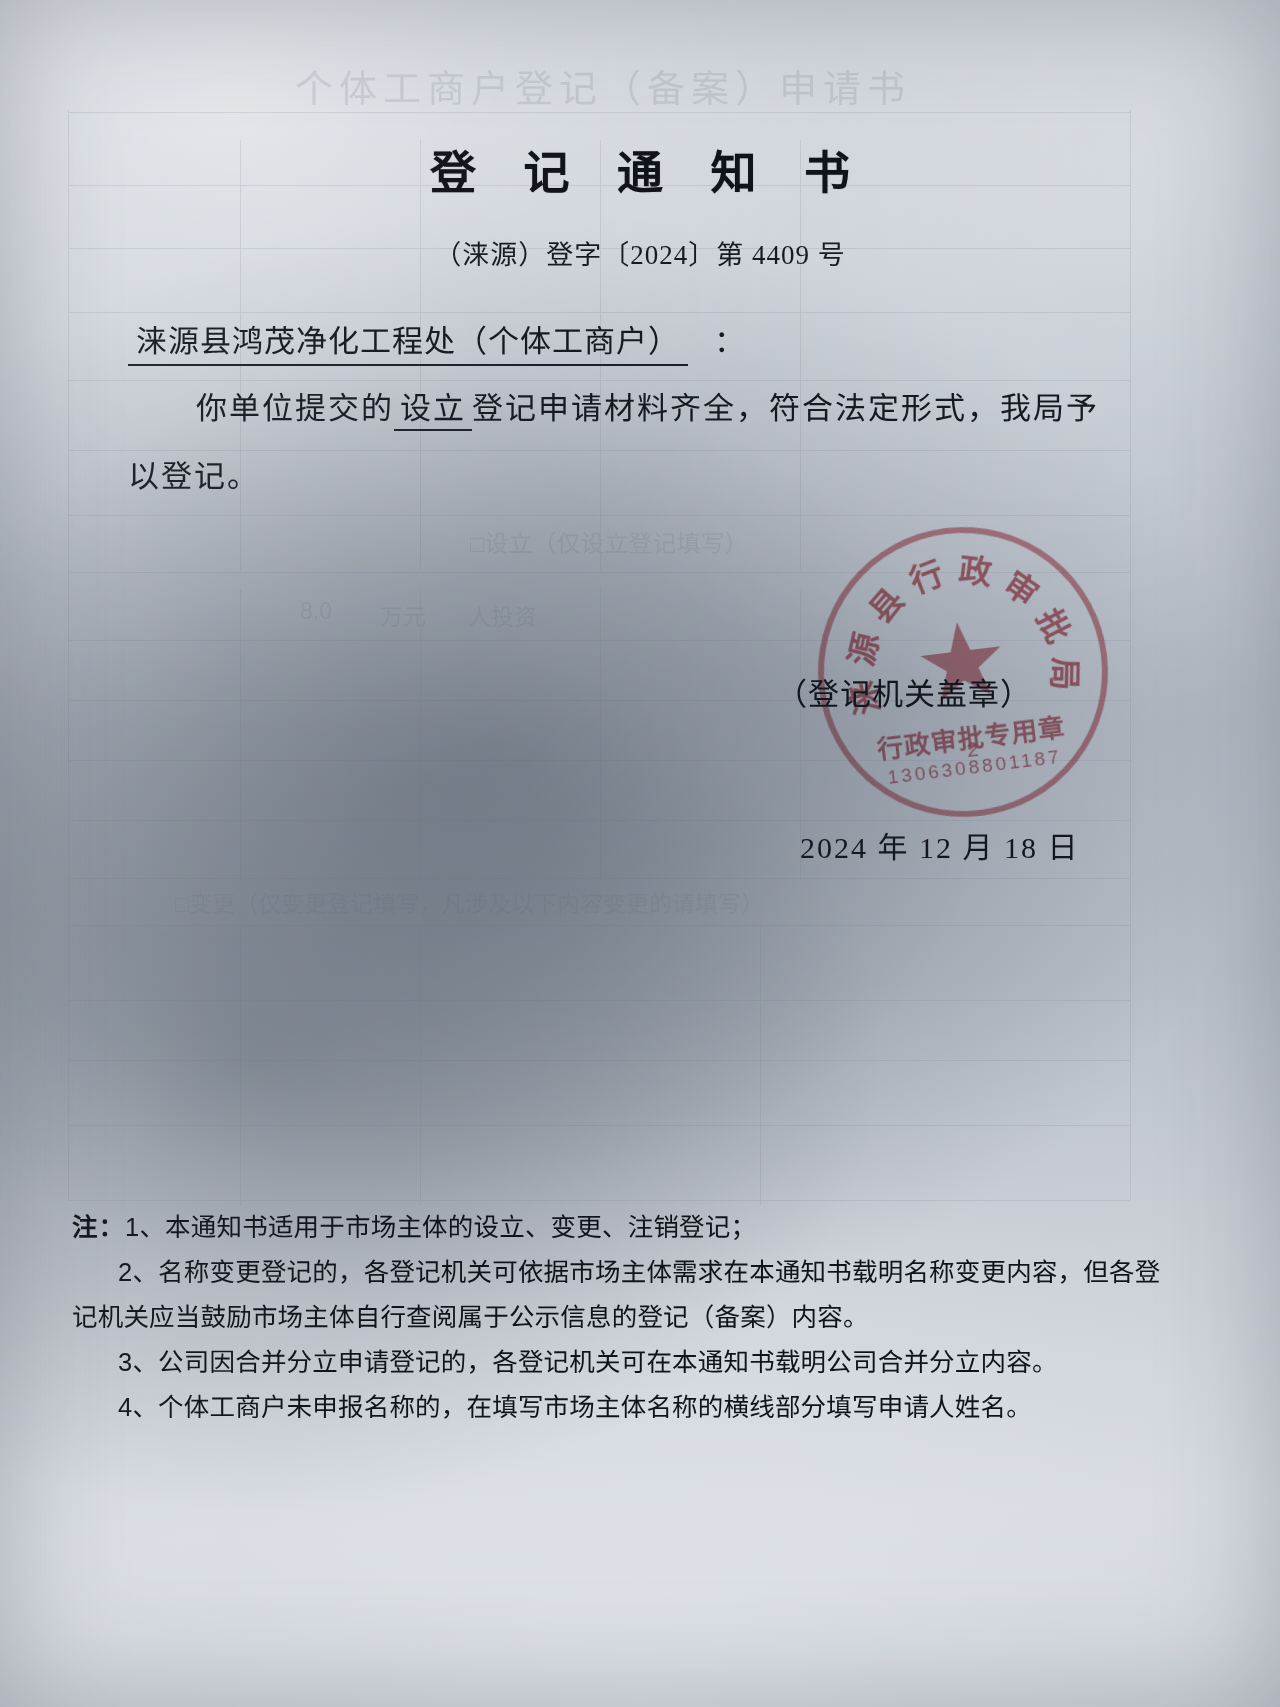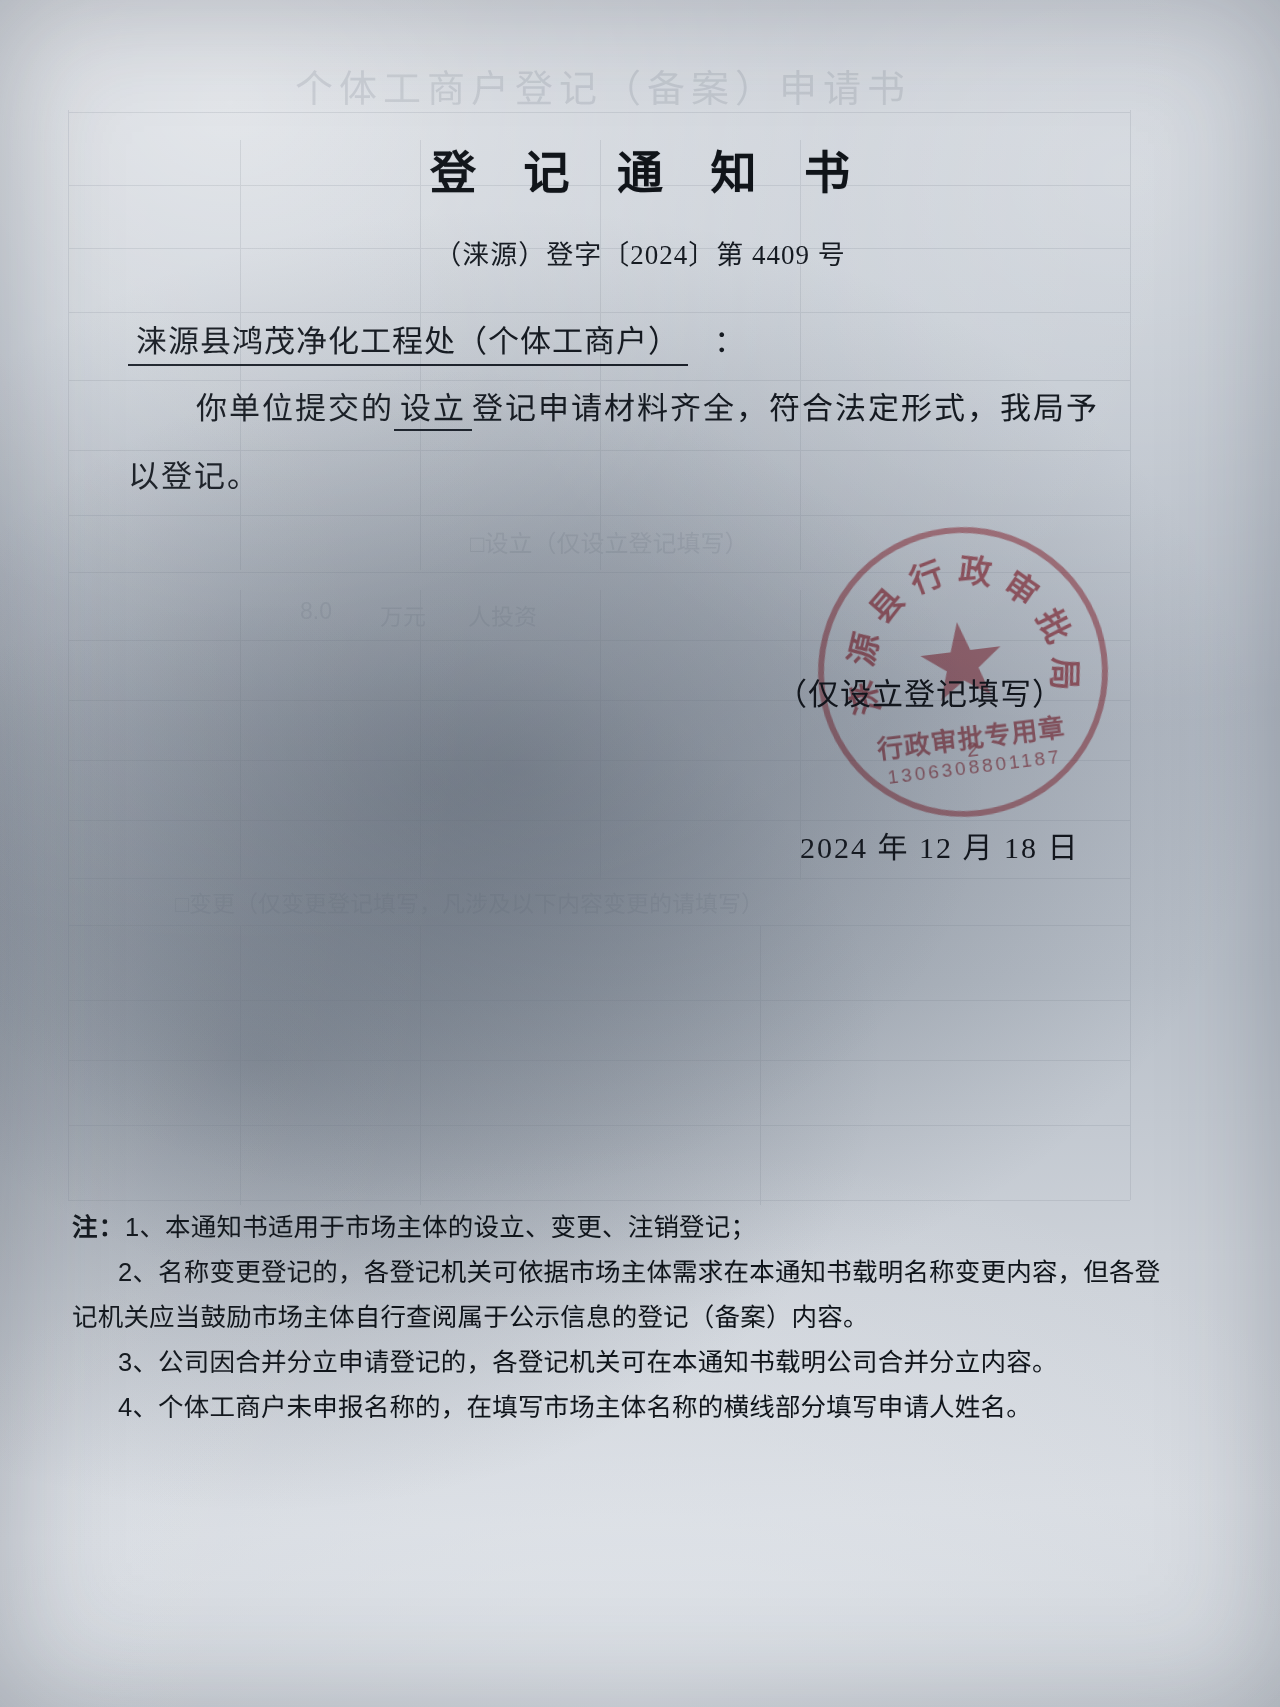--- a/index.html
+++ b/index.html
@@ -313,21 +313,21 @@
           <span style="transform: translate(69.5896px, -77.2871px) rotate(42deg) translate(-50%, -50%);">审</span>
           <span style="transform: translate(97.728px, -35.5701px) rotate(70deg) translate(-50%, -50%);">批</span>
           <span style="transform: translate(102.988px, 14.474px) rotate(98deg) translate(-50%, -50%);">局</span>
         </div>
       <div class="star"></div>
       <div class="seal-caption">行政审批专用章</div>
       <div class="seal-serial-sup">2</div>
       <div class="seal-serial">1306308801187</div>
     </div>
 
-    <div class="seal-label">（仅设立登记填写）</div>
+    <div class="seal-label">（登记机关盖章）</div>
 
     <div class="issue-date">2024 年 12 月 18 日</div>
 
     <div class="notes">
       <div class="note-line"><span class="lead">注：</span><span>1、本通知书适用于市场主体的设立、变更、注销登记；</span></div>
       <div class="note-wrap"><span class="ind"></span><span>2、名称变更登记的，各登记机关可依据市场主体需求在本通知书载明名称变更内容，但各登记机关应当鼓励市场主体自行查阅属于公示信息的登记（备案）内容。</span></div>
       <div class="note-line"><span class="ind"></span><span>3、公司因合并分立申请登记的，各登记机关可在本通知书载明公司合并分立内容。</span></div>
       <div class="note-line"><span class="ind"></span><span>4、个体工商户未申报名称的，在填写市场主体名称的横线部分填写申请人姓名。</span></div>
     </div>
 

